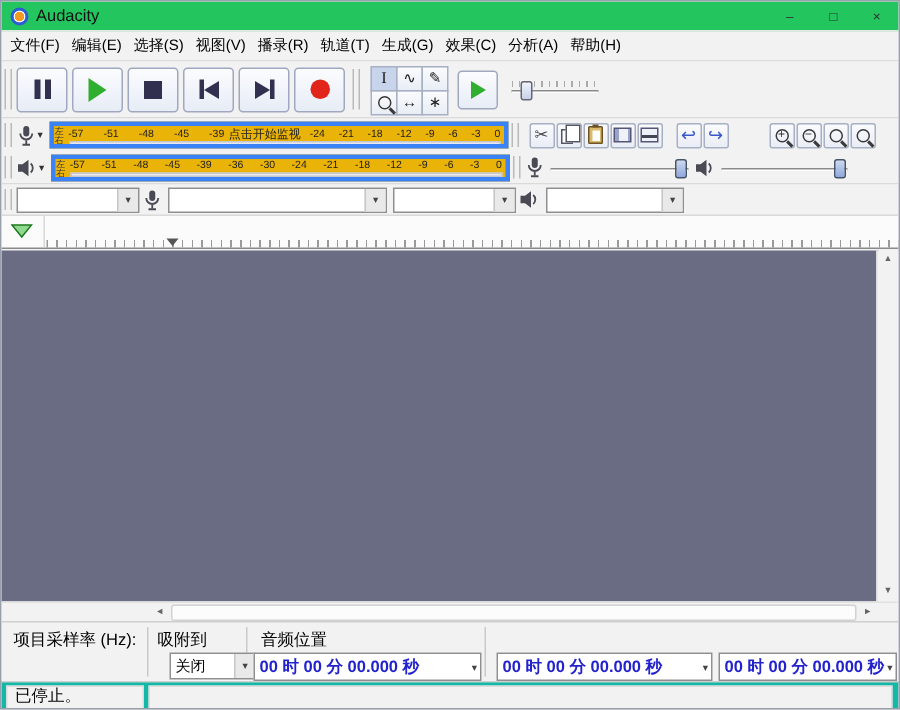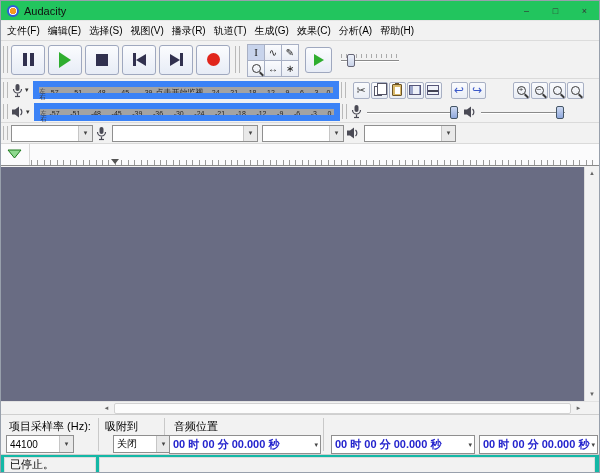--- a/index.html
+++ b/index.html
@@ -56,21 +56,21 @@
   .sl-thumb{position:absolute;top:2px;width:8px;height:13px;background:linear-gradient(#eef2fa,#c8d2e8);border:1px solid #667;border-radius:2px}
   .speed-slider{width:58px;margin-left:9px}
   .speed-slider .sl-thumb{left:6px}
   .vol-slider .sl-thumb{left:calc(100% - 9px);background:linear-gradient(#cdd9f2,#8fa8dc);border-color:#456}
   .vol1{width:92px;margin:0 4px}
   .vol2{width:84px;margin:0 4px}
 
   
   .svgic{flex:none}
   .dd-arrow{font-size:7px;color:#333;margin:0 2px 0 1px}
-  .meter{width:306px;height:18px;border:6px solid #3b82f6;background:#a3a3a3;display:flex;flex:none;margin-left:2px}
+  .meter{width:306px;height:18px;border:3px solid #3b82f6;background:#eab308;display:flex;flex:none;margin-left:2px}
   .ch-labels{display:flex;flex-direction:column;justify-content:space-between;padding:1px;font-size:6px;line-height:1;color:#333}
   .meter-main{flex:1;display:flex;flex-direction:column;padding:1px 2px 0 2px;overflow:hidden}
   .scale-row{display:flex;align-items:center;height:8px;font-size:7px;color:#222;white-space:nowrap}
   .scale{display:flex;justify-content:space-between}
   .scale.left{width:104px}
   .scale.right{flex:1;margin-left:3px}
   .scale.full{flex:1}
   .monitor-text{font-size:8px;color:#222;margin:0 3px;white-space:nowrap}
   .troughs{display:flex;flex-direction:column;gap:1px;margin-top:1px}
   .trough{height:3px;background:#e8e8ee;border:1px solid #c6c6cf}
@@ -417,24 +417,20 @@
     </div>
   </div>
 
   <div class="selbar">
     <span class="sel-sep sep1"></span>
     <span class="sel-sep sep2"></span>
     <span class="sel-sep sep3"></span>
     <span class="sel-label lab-rate">项目采样率 (Hz):</span>
     <span class="sel-label lab-snap">吸附到</span>
     <span class="sel-label lab-pos">音频位置</span>
-    <div class="combo sel-combo f-rate">
-      <span class="c-val">44100</span>
-      <span class="c-arrow">▾</span>
-    </div>
     <div class="combo sel-combo f-snap">
       <span class="c-val">关闭</span>
       <span class="c-arrow">▾</span>
     </div>
     <div class="timefield tf1">
       <span>00 时 00 分 00.000 秒</span>
       <span class="tf-arrow">▾</span>
     </div>
     <div class="timefield tf2">
       <span>00 时 00 分 00.000 秒</span>

